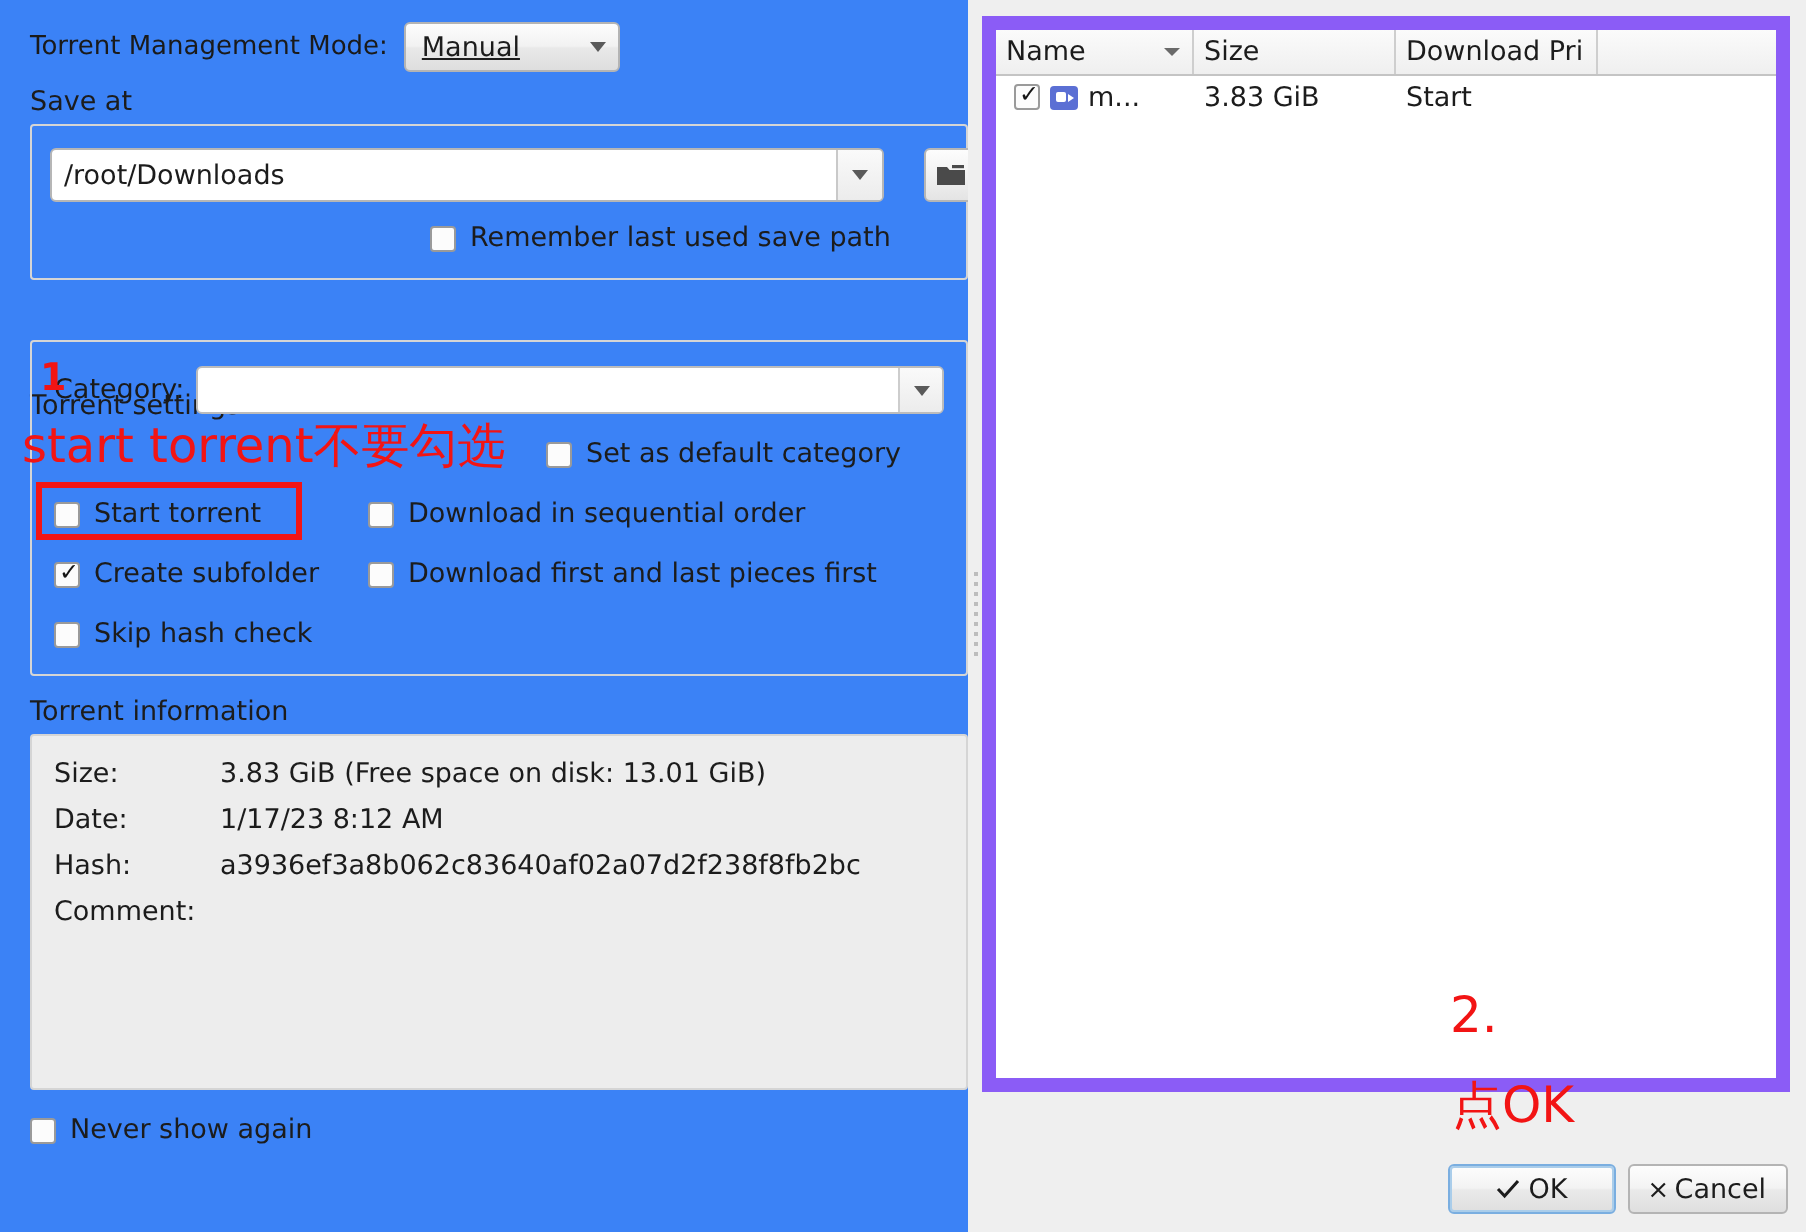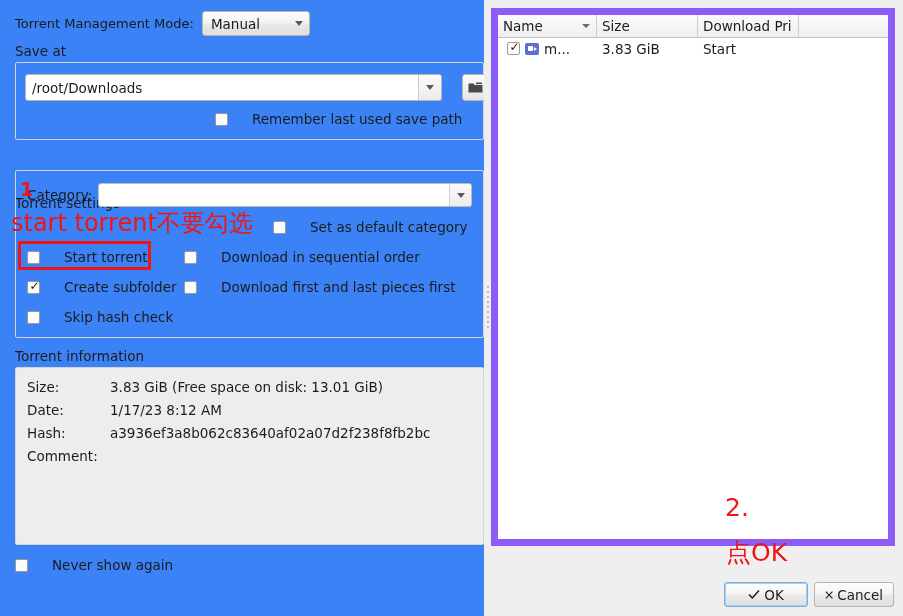--- a/index.html
+++ b/index.html
@@ -43,21 +43,21 @@
     border: 1px solid #b4b4b4;
     border-radius: 3px;
     background: linear-gradient(to bottom,#fdfdfd 0%,#f2f2f2 48%,#e9e9e9 52%,#dedede 100%);
     display: flex;
     align-items: center;
     padding: 0 6px 0 8px;
     font-size: 13.5px;
     color: #1c1c1c;
     white-space: nowrap;
   }
-  .combo .combo-text { flex: 1 1 auto; }
+  .combo .combo-text { flex: 1 1 auto; text-decoration: underline; }
   .arrow-down {
     width: 0; height: 0;
     border-left: 4.5px solid transparent;
     border-right: 4.5px solid transparent;
     border-top: 5px solid #5a5a5a;
     margin-left: 12px;
     flex: 0 0 auto;
   }
   #tmm-combo { width: 108px; }
 
@@ -120,21 +120,21 @@
     background: linear-gradient(to bottom,#fdfdfd 0%,#f1f1f1 50%,#e4e4e4 100%);
     display: flex;
     align-items: center;
     justify-content: center;
   }
 
   .chk-row {
     position: absolute;
     display: flex;
     align-items: center;
-    gap: 24px;
+    gap: 7px;
     font-size: 13.5px;
     color: #1c1c1c;
     white-space: nowrap;
   }
   .chk {
     box-sizing: border-box;
     width: 13px; height: 13px;
     border: 1px solid #9a9a9a;
     border-radius: 2px;
     background: #fcfcfc;

